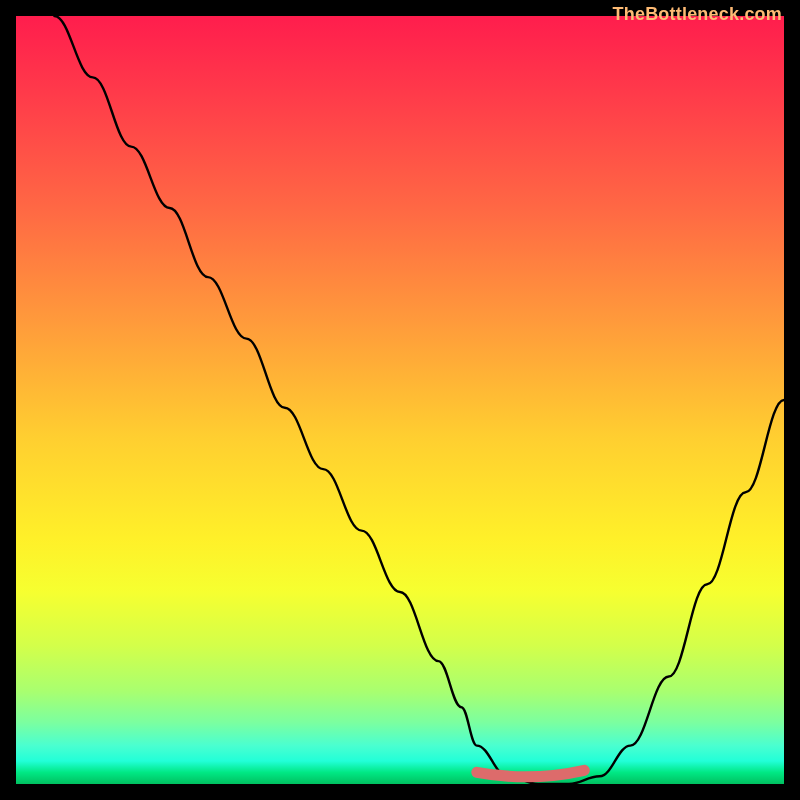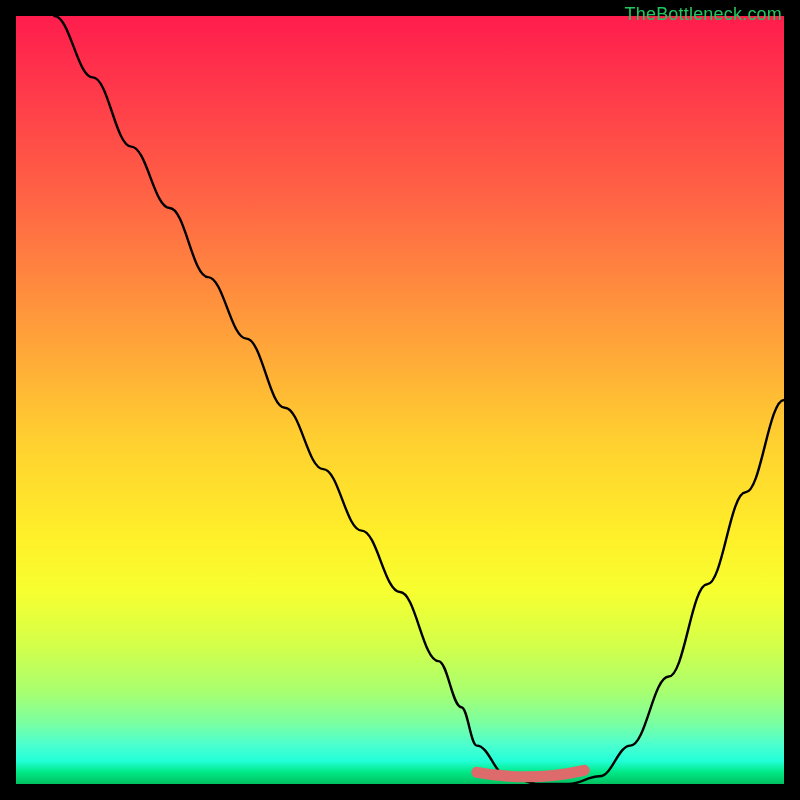--- a/index.html
+++ b/index.html
@@ -46,22 +46,22 @@
       #22ffd8 97%,
       #00e884 98.5%,
       #00c060 100%
     );
   }
   .watermark {
     position: absolute;
     top: 4px;
     right: 18px;
     font-size: 18px;
-    font-weight: 400;
-    color: #22c55e;
+    font-weight: 700;
+    color: #fdba74;
     letter-spacing: .2px;
     user-select: none;
   }
   svg {
     position: absolute;
     left: 0;
     top: 0;
     width: 100%;
     height: 100%;
   }

